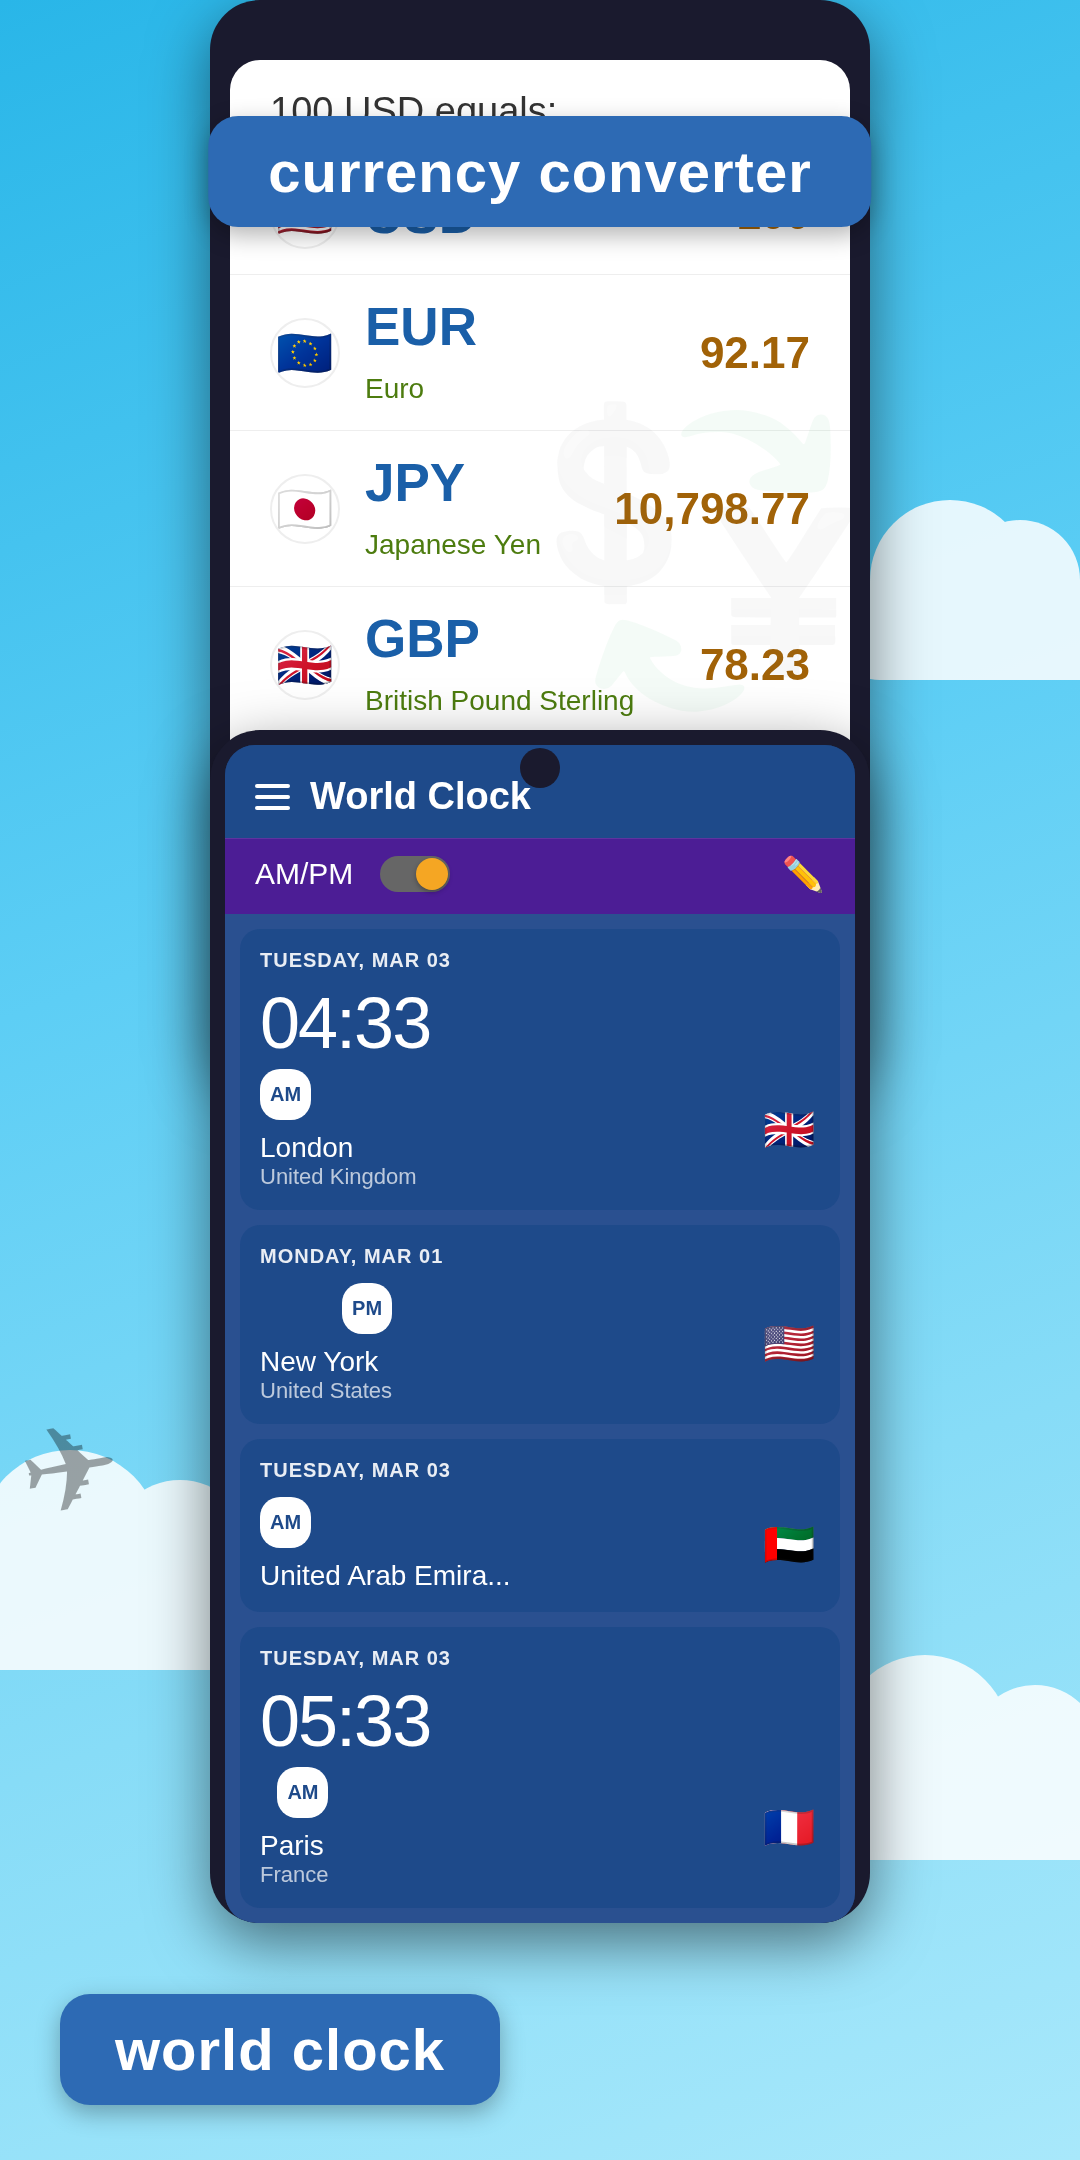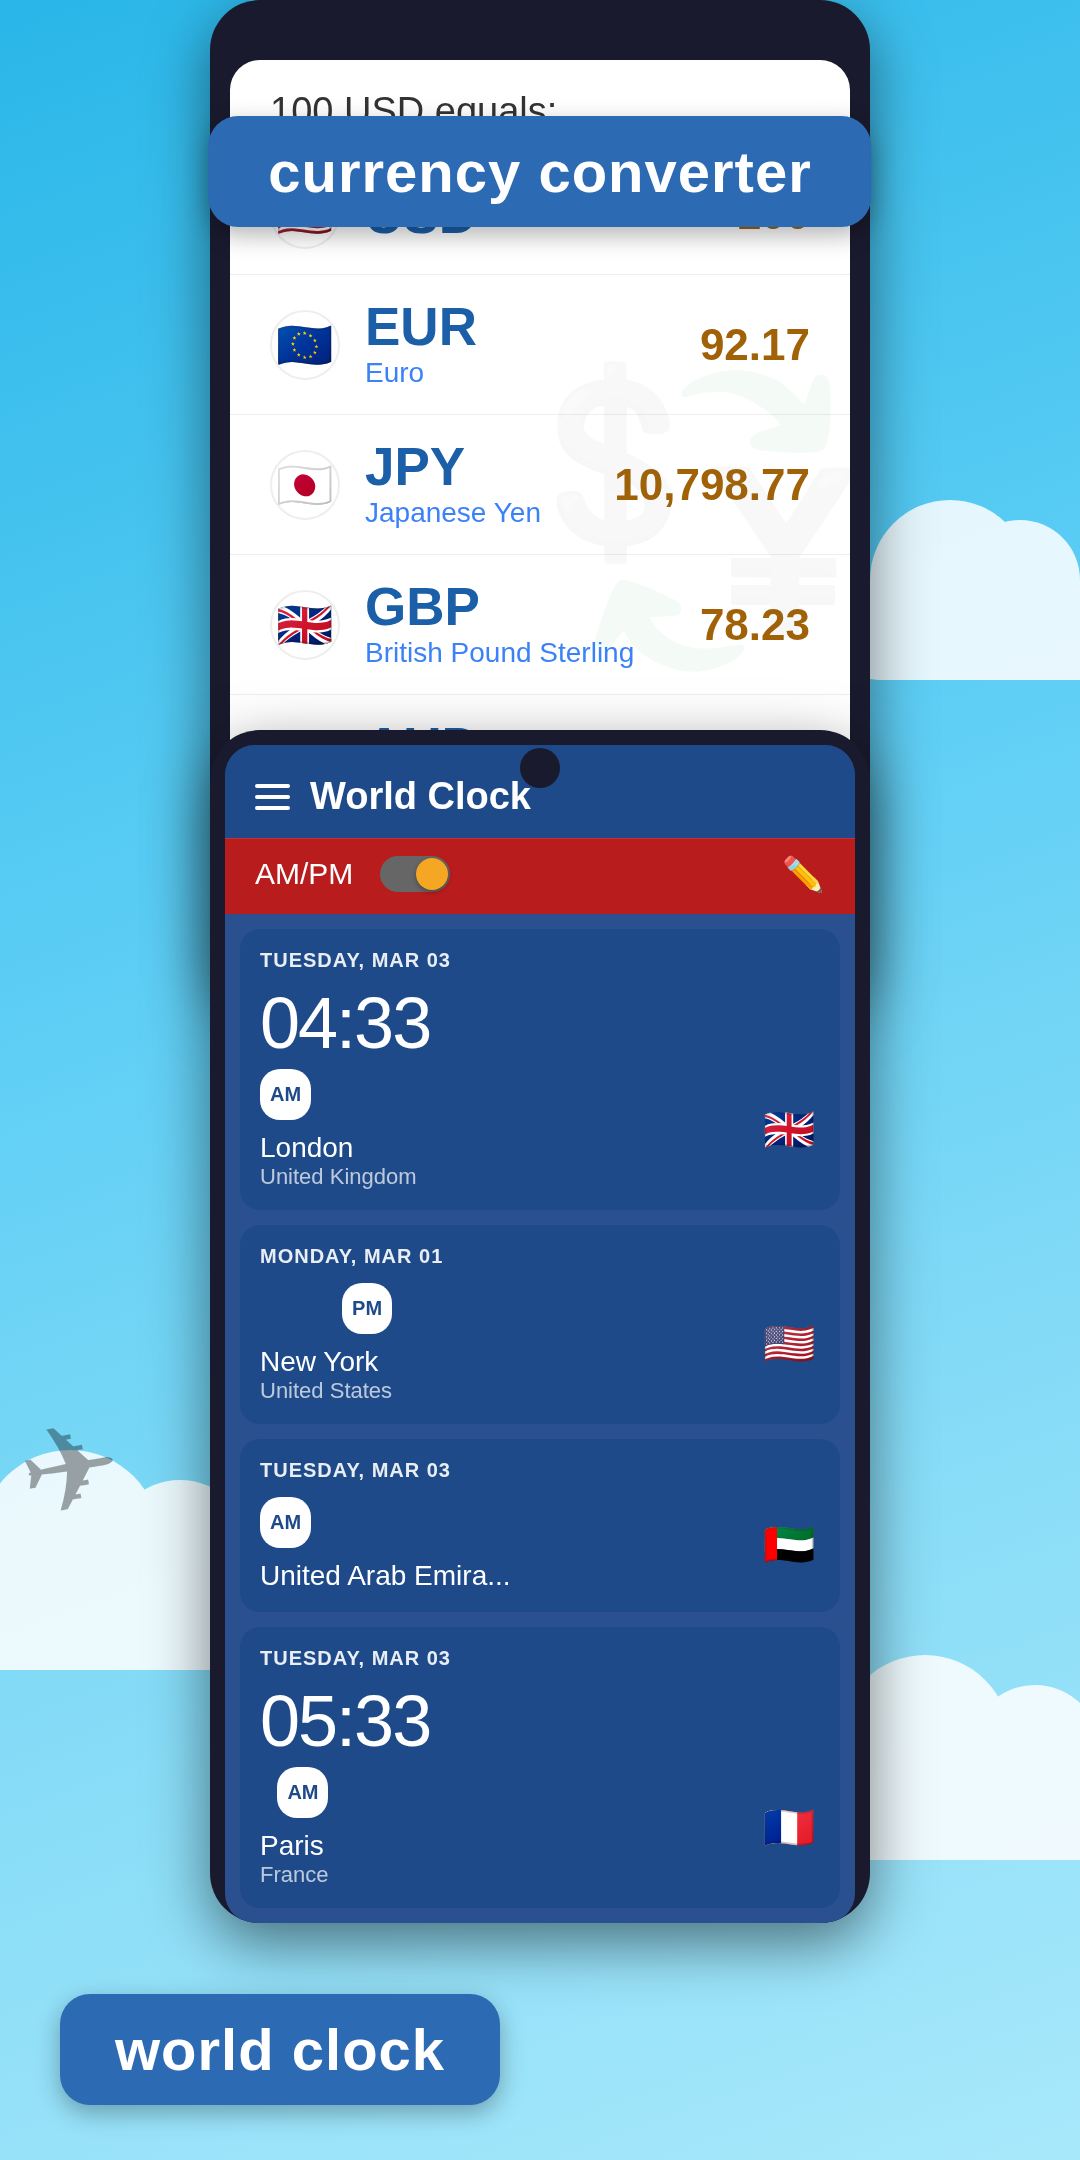--- a/index.html
+++ b/index.html
@@ -103,22 +103,22 @@
 
     .currency-code {
       font-size: 53px;
       font-weight: 700;
       color: #1a5fa8;
       line-height: 1;
     }
 
     .currency-name {
       font-size: 28px;
-      color: #3b82f6;
-      margin-top: 4px;
+      color: #4d7c0f;
+      margin-top: 20px;
     }
 
     .currency-value {
       font-size: 44px;
       font-weight: 700;
       color: #a16207;
     }
 
     
     .phone-bottom {
@@ -178,21 +178,21 @@
     }
 
     .wc-title {
       font-size: 38px;
       color: white;
       font-weight: 600;
       flex: 1;
     }
 
     .wc-toolbar {
-      background: #b91c1c;
+      background: #4c1d95;
       padding: 15px 30px 20px;
       display: flex;
       align-items: center;
       gap: 27px;
       border-top: 1px solid rgba(255,255,255,0.1);
     }
 
     .ampm-label {
       color: white;
       font-size: 30px;

